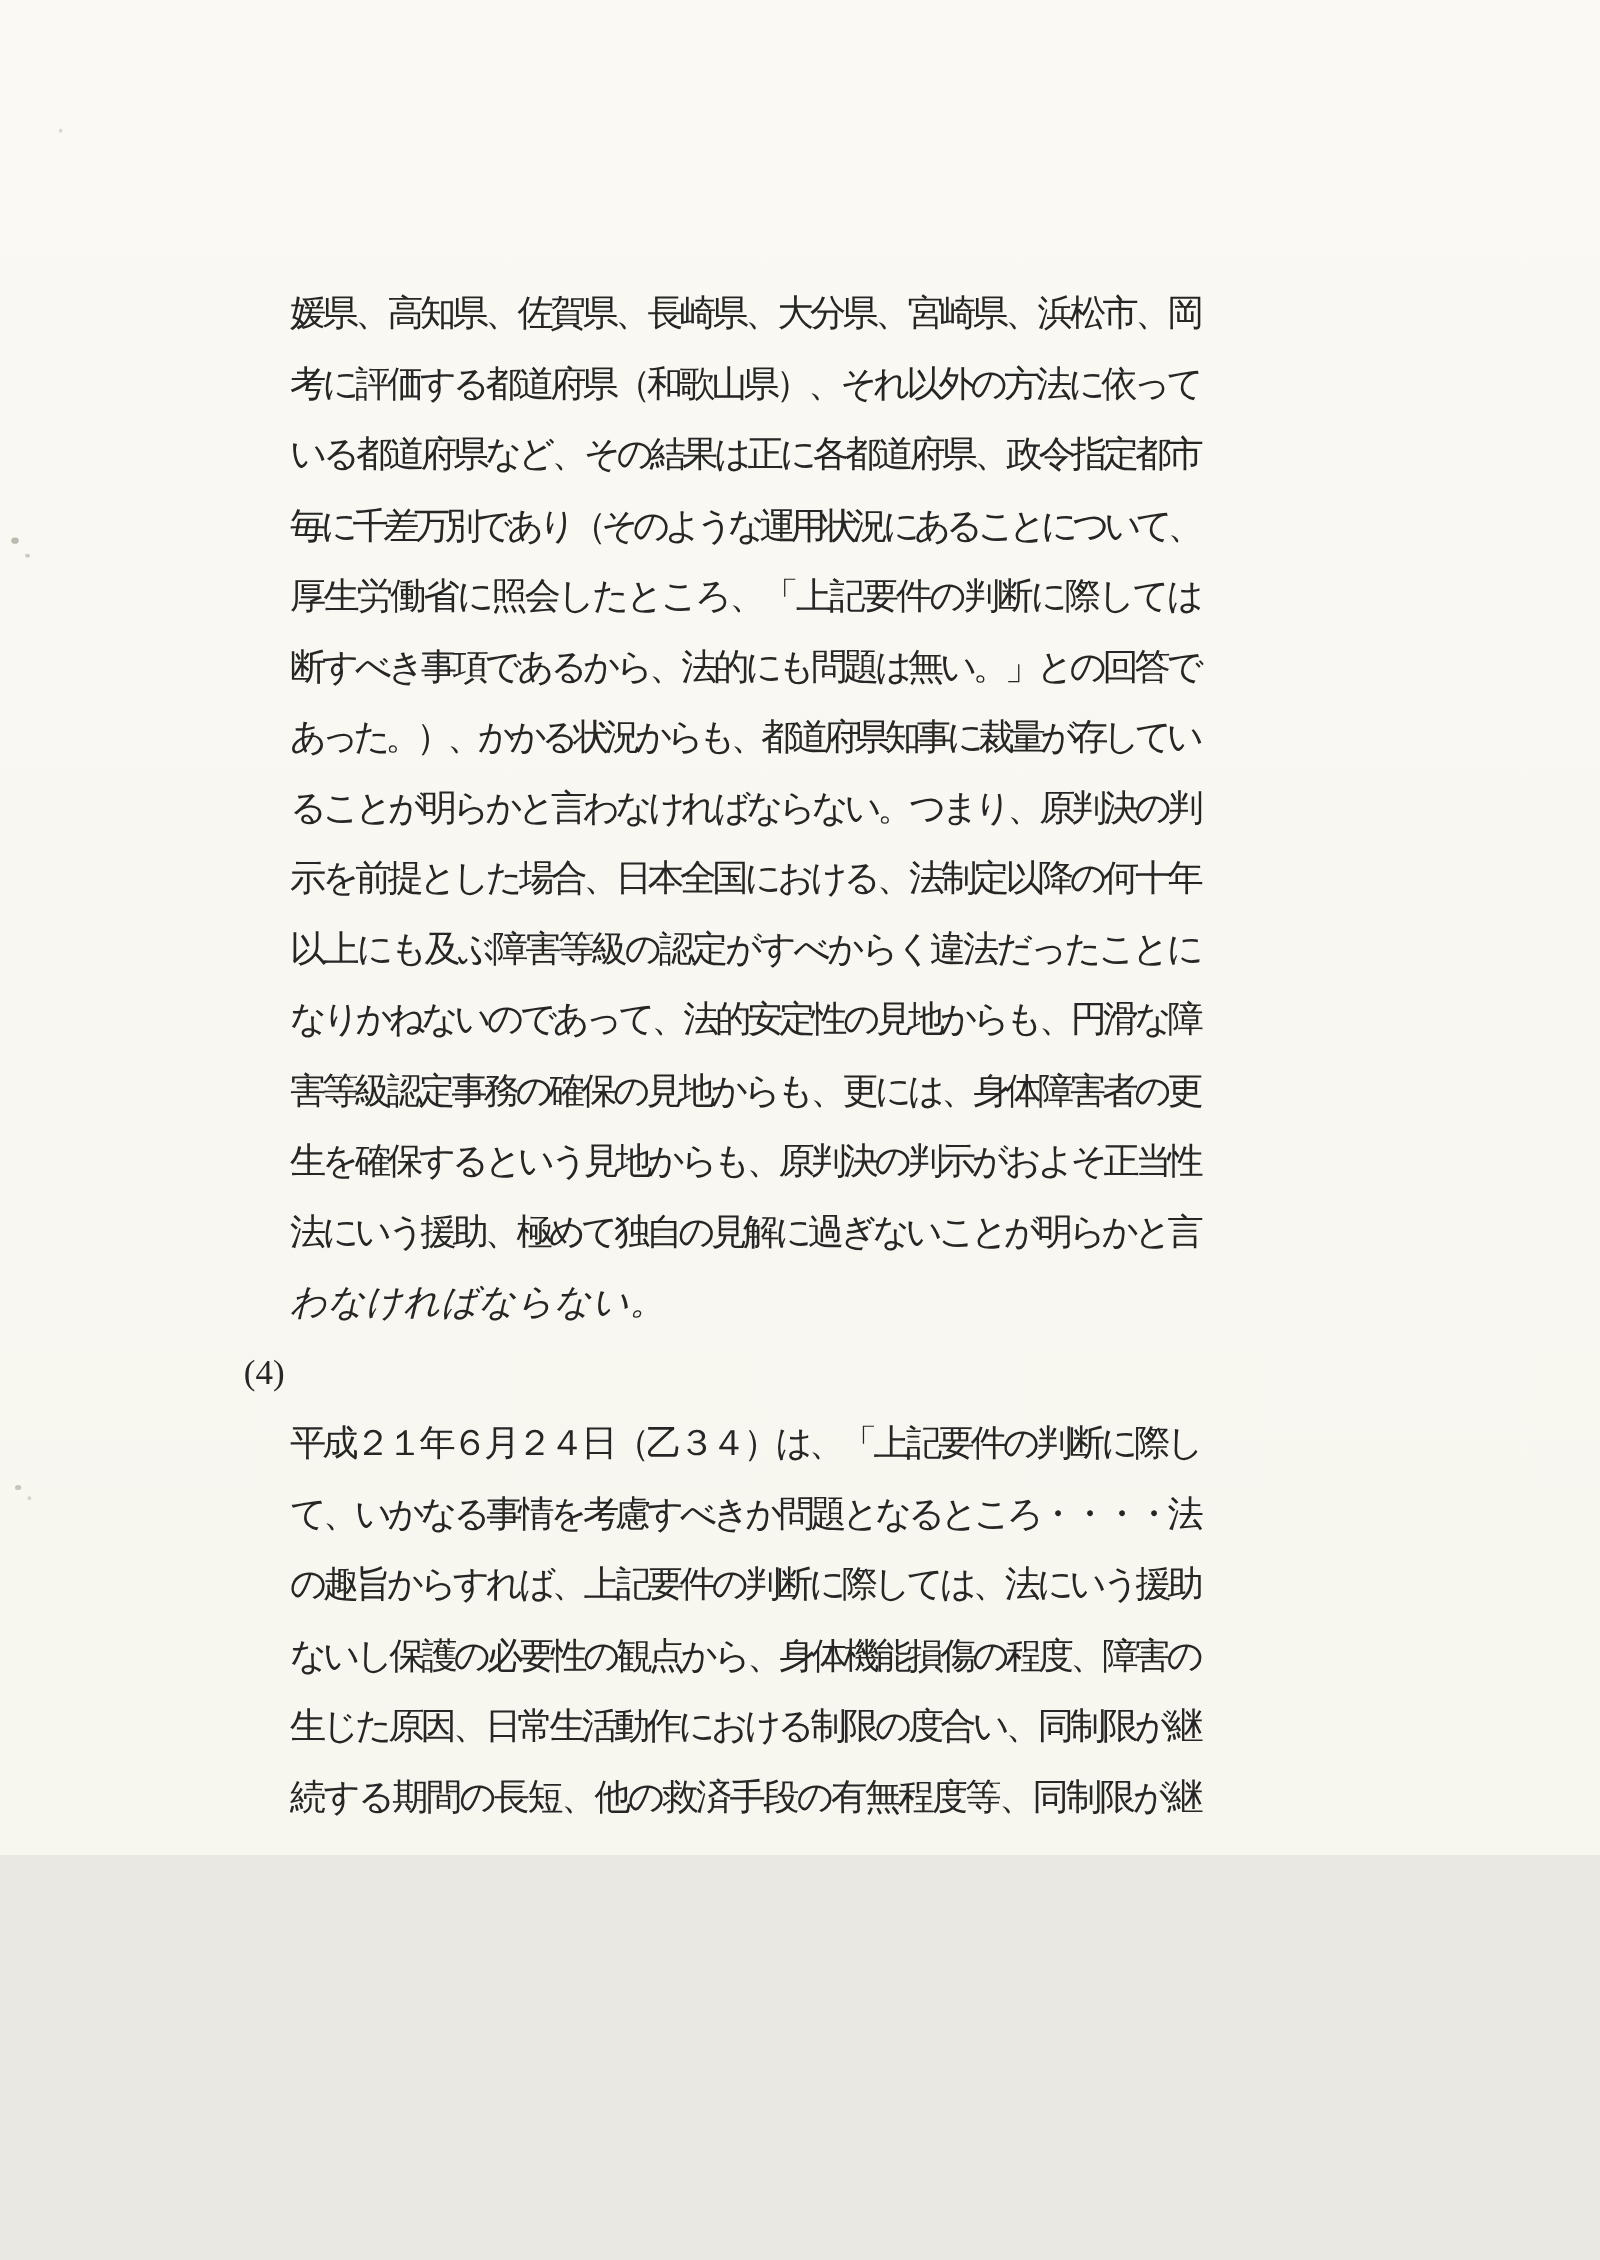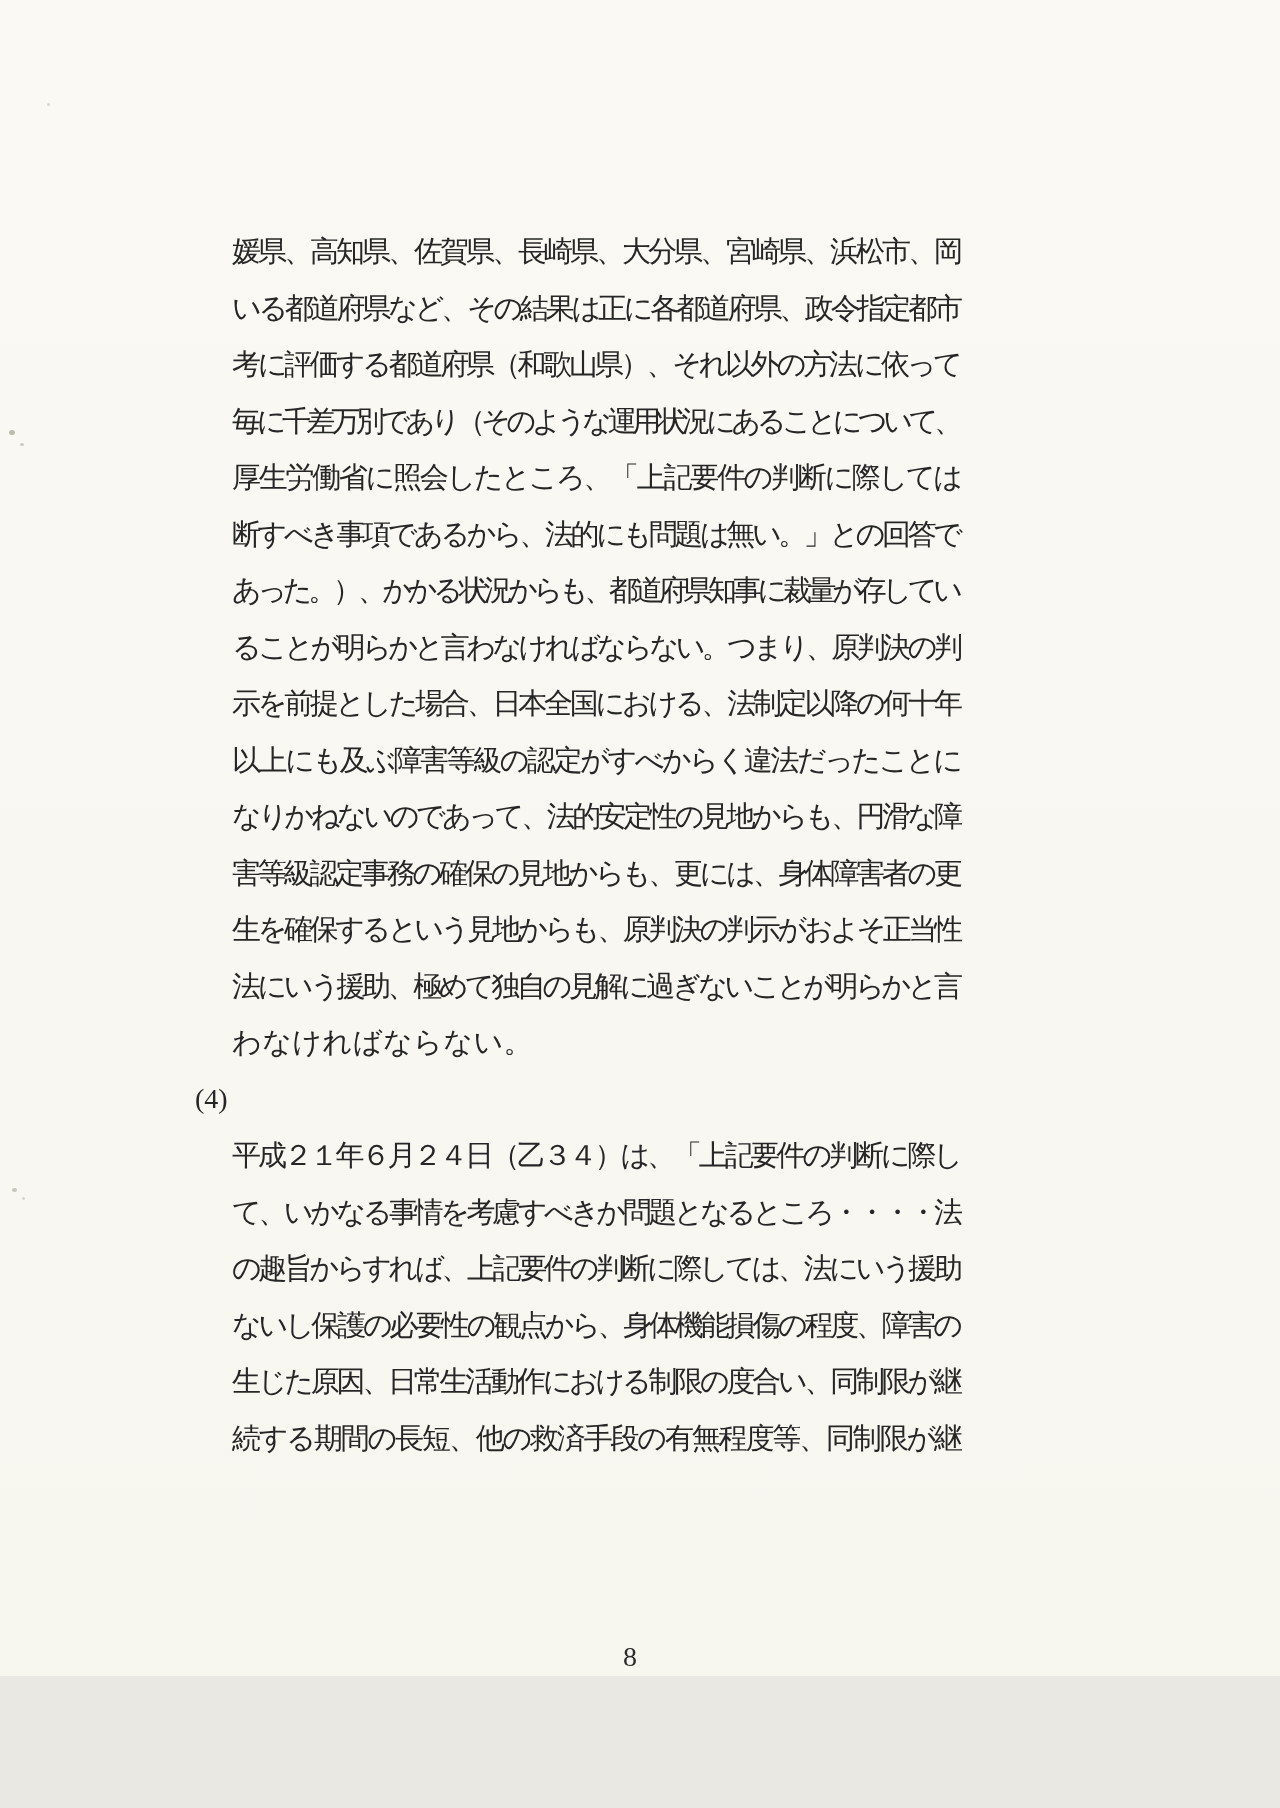--- a/index.html
+++ b/index.html
@@ -3,21 +3,21 @@
 <meta charset="utf-8">
 <style>
   html,body{margin:0;padding:0;}
   body{
     width:1280px;height:1808px;
     background:#e9e8e3;
     font-family:"Liberation Serif","DejaVu Serif",serif;
   }
   .page{
     position:relative;
-    width:1280px;height:1676px;
+    width:1280px;height:1484px;
     background:#f9f8f2;
     background-image:linear-gradient(180deg,#faf9f3 0%,#f8f7f1 55%,#f7f6ef 100%);
     overflow:hidden;
     color:#262626;
   }
   .textblock{
     position:absolute;
     left:232px;top:223px;
     width:726px;
   }
@@ -28,20 +28,21 @@
     letter-spacing:-5px;
     color:#262626;
     text-align:justify;
     text-align-last:justify;
     overflow:visible;
   }
   .line.shortline{
     letter-spacing:0.5px;
     text-align:right;
     text-align-last:left;
+    font-style:italic;
   }
   .p2first{
     position:relative;
     padding-left:30px;
   }
   .p2first .marker{
     position:absolute;
     left:-37px;top:0;
     letter-spacing:0;
     font-size:28px;
@@ -74,22 +75,22 @@
   <span class="speck s1"></span>
   <span class="speck s2"></span>
   <span class="speck s3"></span>
   <span class="speck s4"></span>
   <span class="speck s5"></span>
 
   <div class="textblock">
 
     <div id="para-continuation">
         <div class="line">媛県、高知県、佐賀県、長崎県、大分県、宮崎県、浜松市、岡</div>
+        <div class="line">考に評価する都道府県（和歌山県）、それ以外の方法に依って</div>
         <div class="line">いる都道府県など、その結果は正に各都道府県、政令指定都市</div>
-        <div class="line">考に評価する都道府県（和歌山県）、それ以外の方法に依って</div>
         <div class="line">毎に千差万別であり（そのような運用状況にあることについて、</div>
         <div class="line">厚生労働省に照会したところ、「上記要件の判断に際しては</div>
         <div class="line">断すべき事項であるから、法的にも問題は無い。」との回答で</div>
         <div class="line">あった。）、かかる状況からも、都道府県知事に裁量が存してい</div>
         <div class="line">ることが明らかと言わなければならない。つまり、原判決の判</div>
         <div class="line">示を前提とした場合、日本全国における、法制定以降の何十年</div>
         <div class="line">以上にも及ぶ障害等級の認定がすべからく違法だったことに</div>
         <div class="line">なりかねないのであって、法的安定性の見地からも、円滑な障</div>
         <div class="line">害等級認定事務の確保の見地からも、更には、身体障害者の更</div>
         <div class="line">生を確保するという見地からも、原判決の判示がおよそ正当性</div>

